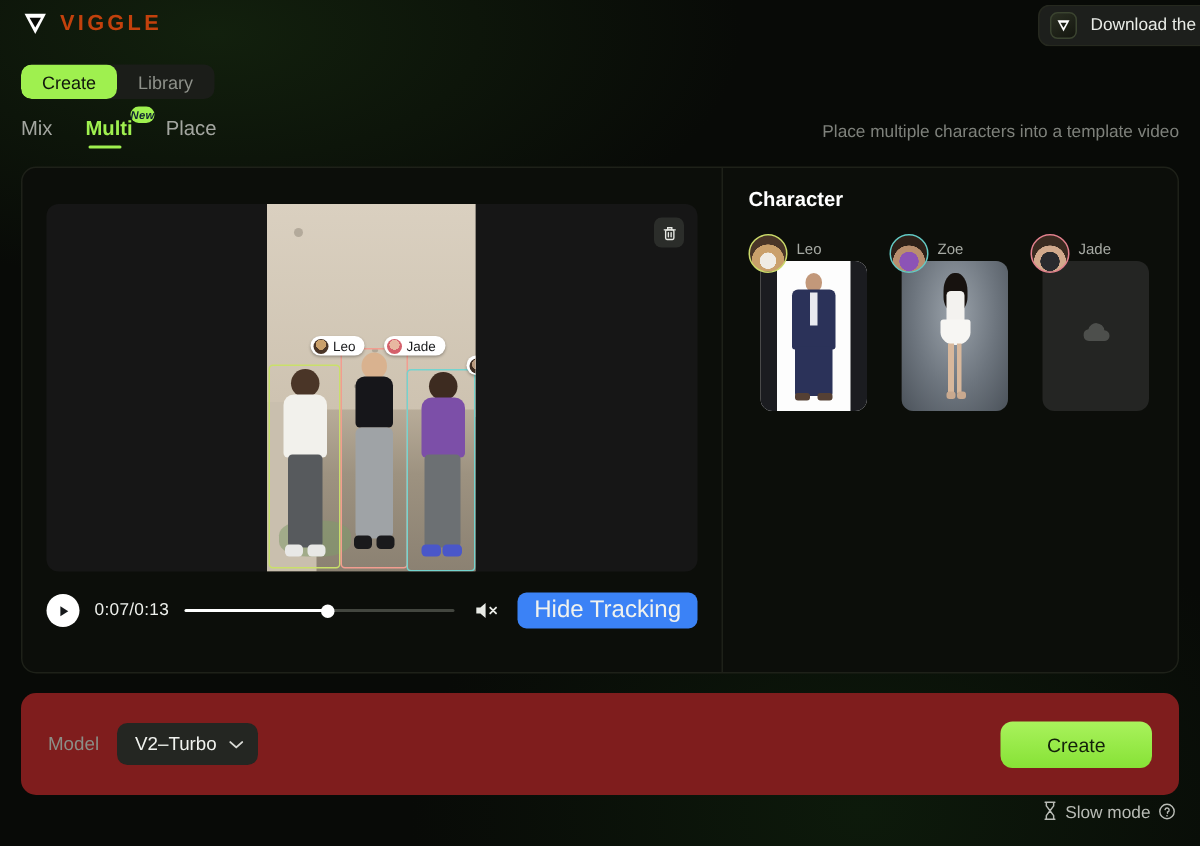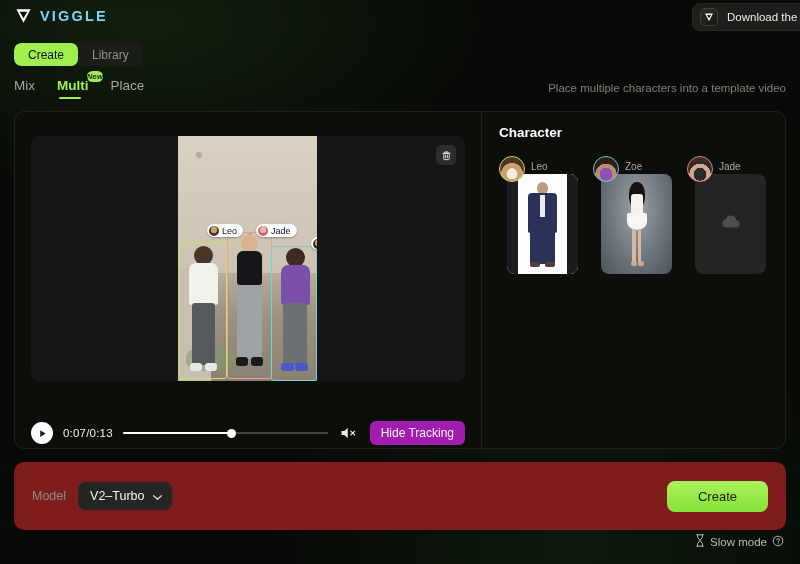--- a/index.html
+++ b/index.html
@@ -15,21 +15,21 @@
     background:
       radial-gradient(ellipse 500px 240px at 18% 4%, #12200d 0%, rgba(8,10,7,0) 70%),
       radial-gradient(ellipse 420px 300px at 72% 96%, #0d1a0b 0%, rgba(8,10,7,0) 72%),
       #080a07;
   }
 
   
   .topbar { position:absolute; top:0; left:0; width:800px; height:34px; }
   .logo { position:absolute; left:14px; top:6px; display:flex; align-items:center; gap:7px; }
   .logo-mark { width:19px; height:19px; display:block; }
-  .logo-text { font-size:14.5px; font-weight:700; letter-spacing:2.2px; color:#7dd3fc; }
+  .logo-text { font-size:14.5px; font-weight:700; letter-spacing:2.2px; color:#c2410c; }
 
   .download-pill {
     position:absolute; top:3px; left:692px; width:140px; height:28px;
     background:#1d1f1c; border-radius:8px 0 0 8px;
     display:flex; align-items:center; gap:9px; padding-left:7px;
     border:1px solid #26291f; border-right:none;
   }
   .dl-icon {
     width:18px; height:18px; border-radius:5px; flex:0 0 auto;
     background:linear-gradient(145deg,#2a2f22,#14160f);
@@ -125,35 +125,35 @@
   .pill-leo  { left:29px;  top:88px; }
   .pill-jade { left:78px;  top:88px; }
   .pill-zoe  { left:133px; top:101px; }
 
   
   .fig { position:absolute; z-index:2; }
   .fig .head { position:absolute; border-radius:50%; }
   .fig .torso, .fig .legs { position:absolute; }
 
   
-  .controls { position:absolute; left:16px; right:16px; bottom:2px; height:26px;
+  .controls { position:absolute; left:16px; right:16px; bottom:28px; height:26px;
     display:flex; align-items:center; gap:10px; }
   .play-btn { width:22px; height:22px; border-radius:50%; background:#ffffff;
     display:flex; align-items:center; justify-content:center; cursor:pointer; flex:0 0 auto; }
   .time { font-size:11.5px; color:#eef0ec; white-space:nowrap; letter-spacing:.2px; }
   .progress { position:relative; flex:1 1 auto; height:14px; display:flex; align-items:center; cursor:pointer; }
   .p-track { position:absolute; left:0; right:0; height:2px; background:#43463f; border-radius:2px; }
   .p-fill  { position:absolute; left:0; width:53%; height:2px; background:#ffffff; border-radius:2px; }
   .p-knob  { position:absolute; left:53%; width:9px; height:9px; margin-left:-4.5px;
     background:#fff; border-radius:50%; }
   .mute-btn { width:22px; height:18px; display:flex; align-items:center; justify-content:center;
     cursor:pointer; flex:0 0 auto; }
   .hide-tracking {
-    height:24px; padding:4px 11px; border-radius:6px; background:#a21caf; color:#f0f2ee;
-    font-size:12px; display:flex; align-items:center; cursor:pointer; border:none;
+    height:24px; padding:4px 11px; border-radius:6px; background:#3b82f6; color:#f0f2ee;
+    font-size:16px; display:flex; align-items:center; cursor:pointer; border:none;
     font-family:inherit; white-space:nowrap; flex:0 0 auto;
   }
 
   
   .char-list { position:relative; margin-top:16px; display:flex; gap:15px; }
   .char-item { position:relative; width:79px; }
   .char-av {
     position:absolute; left:0; top:0; width:26px; height:26px; border-radius:50%;
     border:1.5px solid; overflow:hidden; z-index:4; background:#2a241c;
   }

